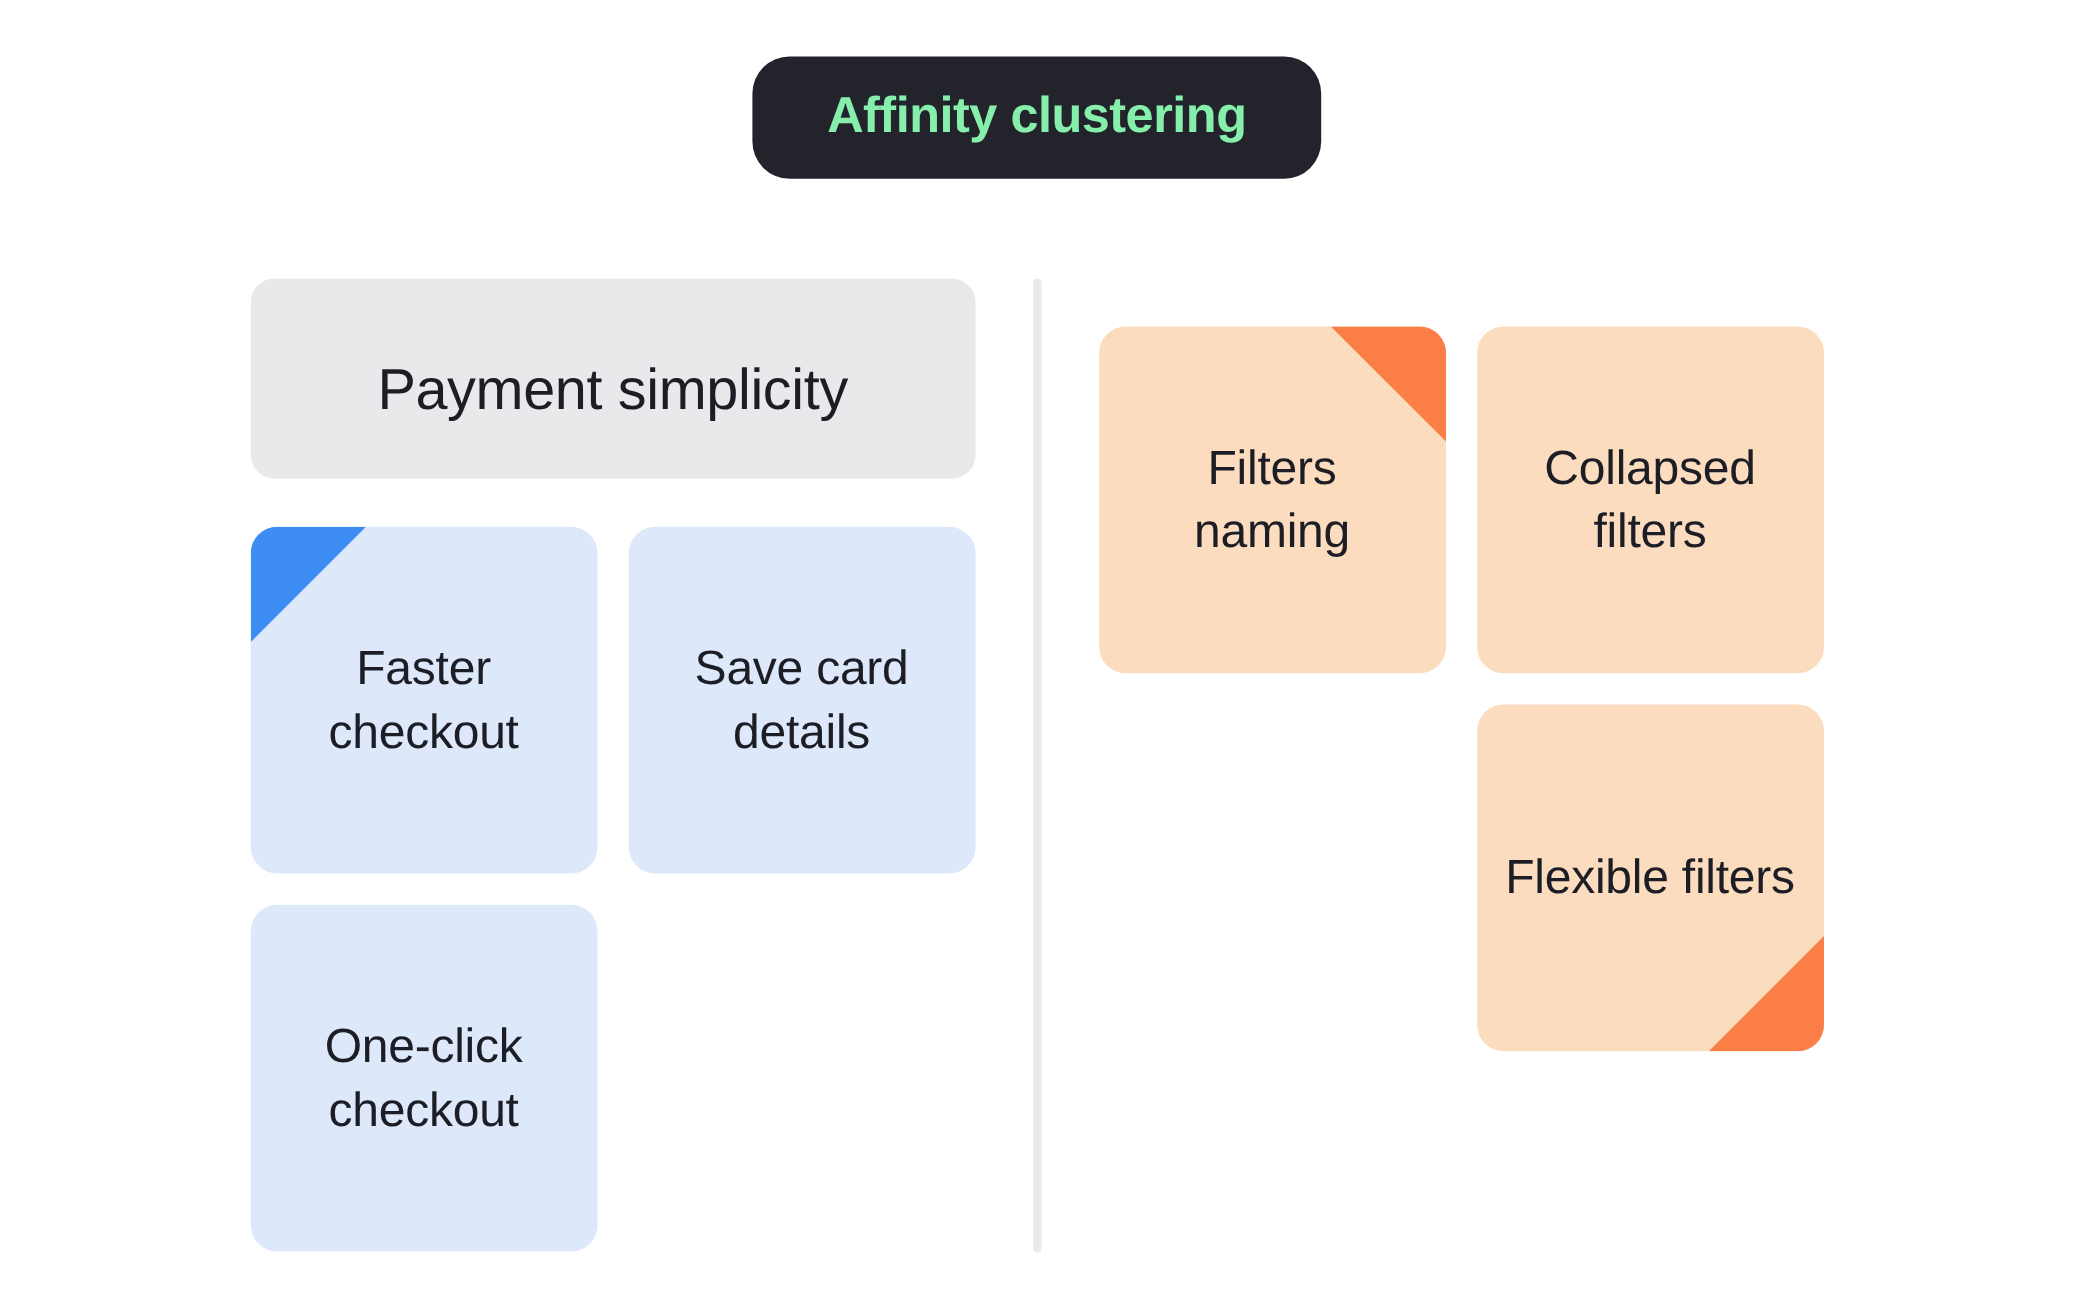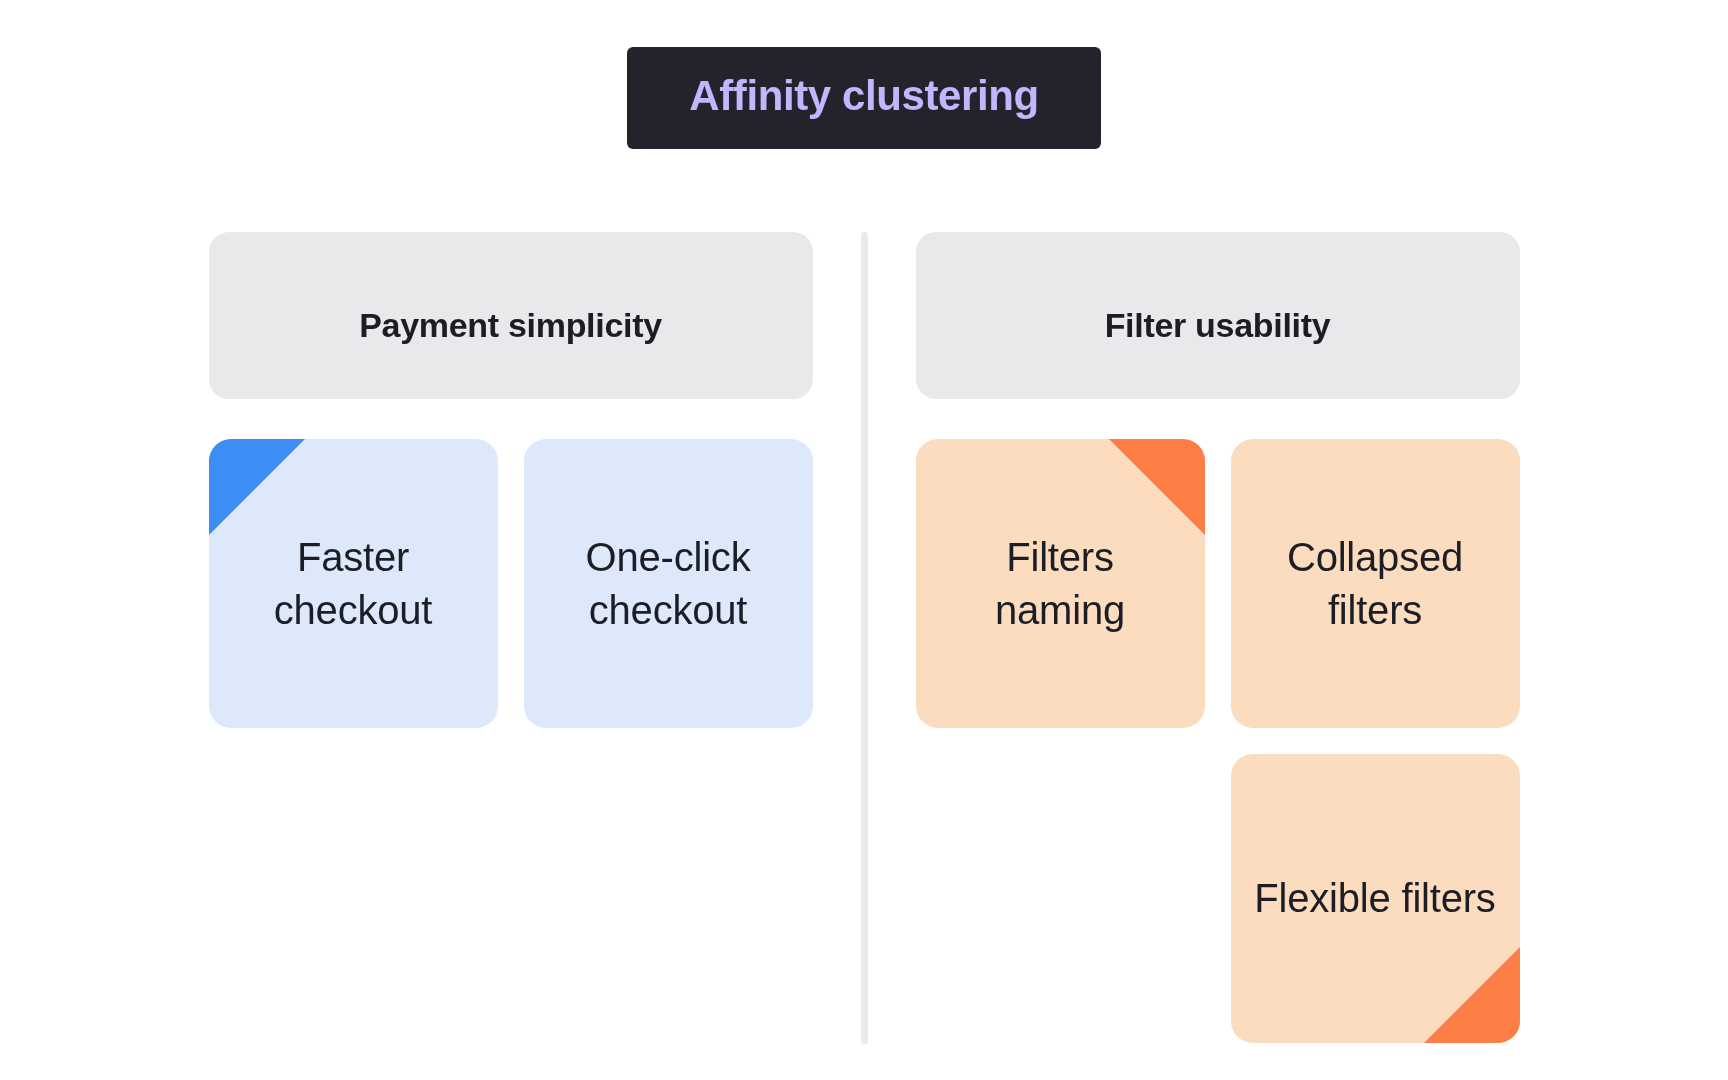--- a/index.html
+++ b/index.html
@@ -21,25 +21,25 @@
     top: 0;
     left: 0;
     width: 1728px;
     height: 196px;
     display: flex;
     align-items: center;
     justify-content: center;
   }
   .title-badge {
     background: #23242b;
-    color: #c4b5fd;
+    color: #86efac;
     font-size: 42px;
     font-weight: bold;
     letter-spacing: -0.4px;
-    border-radius: 6px;
+    border-radius: 31px;
     padding: 27px 62px 31px 62px;
     line-height: 1.05;
     white-space: nowrap;
   }
 
   
   .board {
     position: absolute;
     top: 232px;
     left: 0;
@@ -61,22 +61,22 @@
     width: 604px;
     height: 167px;
     background: #e8e9eb;
     border-radius: 20px;
     display: flex;
     align-items: center;
     justify-content: center;
     box-sizing: border-box;
   }
   .col-header-label {
-    font-size: 34px;
-    font-weight: bold;
+    font-size: 48px;
+    font-weight: normal;
     color: #1c1d25;
     letter-spacing: -0.3px;
     white-space: nowrap;
     margin-top: 20px;
   }
 
   .divider {
     width: 7px;
     height: 812px;
     background: #eaeaec;
@@ -147,34 +147,34 @@
 
       <div class="note blue">
         <span class="fold tl">
           <svg viewBox="0 0 96 96" xmlns="http://www.w3.org/2000/svg">
             <path d="M96 0 H22 A22 22 0 0 0 0 22 V96 Z" fill="#3D8DF5"></path>
           </svg>
         </span>
         <span class="note-label">Faster checkout</span>
       </div>
 
+      <div class="note blue">
+        <span class="note-label">Save card details</span>
+      </div>
 
       <div class="note blue">
         <span class="note-label">One-click checkout</span>
       </div>
 
     </div>
   </div>
 
   <div class="divider"></div>
 
   <div class="column right">
-    <div class="col-header">
-      <span class="col-header-label">Filter usability</span>
-    </div>
     <div class="notes-grid">
 
       <div class="note peach">
         <span class="fold tr">
           <svg viewBox="0 0 96 96" xmlns="http://www.w3.org/2000/svg">
             <path d="M96 0 H22 A22 22 0 0 0 0 22 V96 Z" fill="#FA7E46"></path>
           </svg>
         </span>
         <span class="note-label">Filters naming</span>
       </div>

